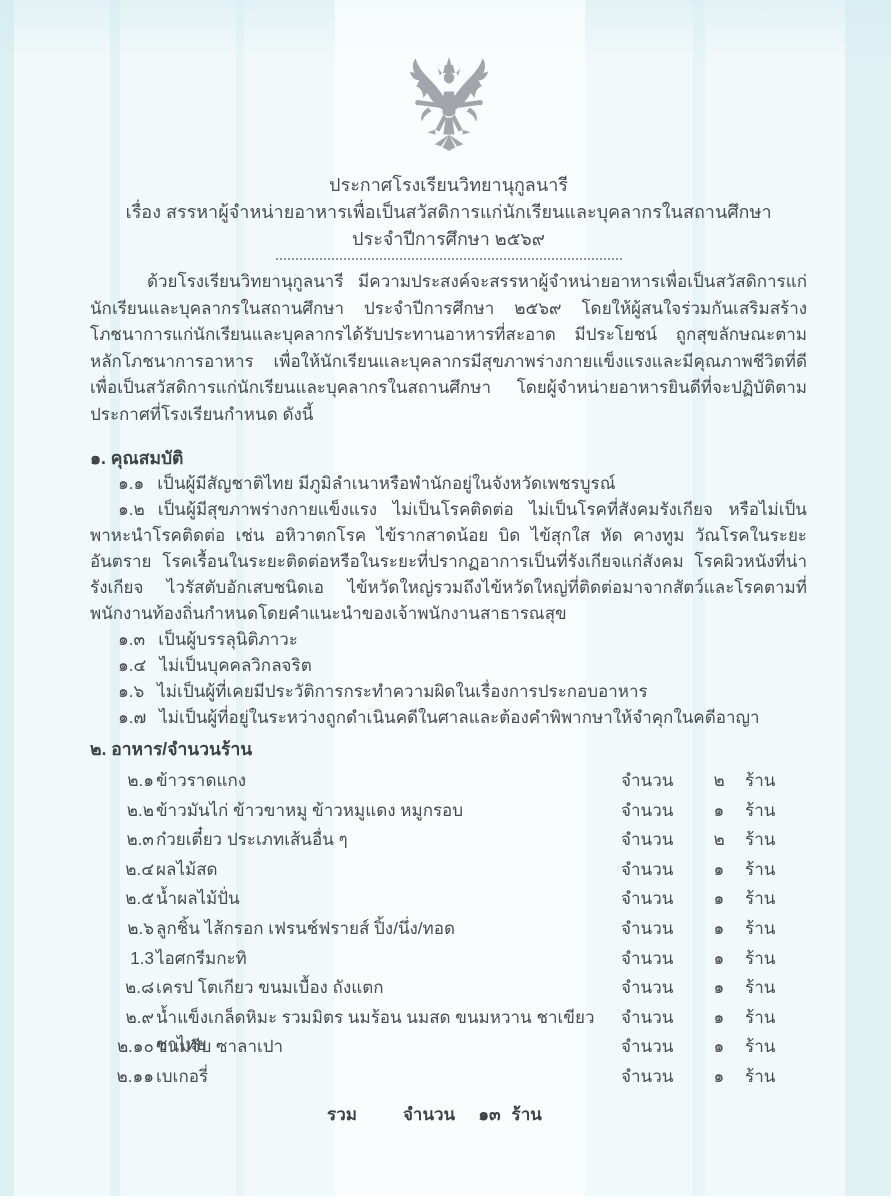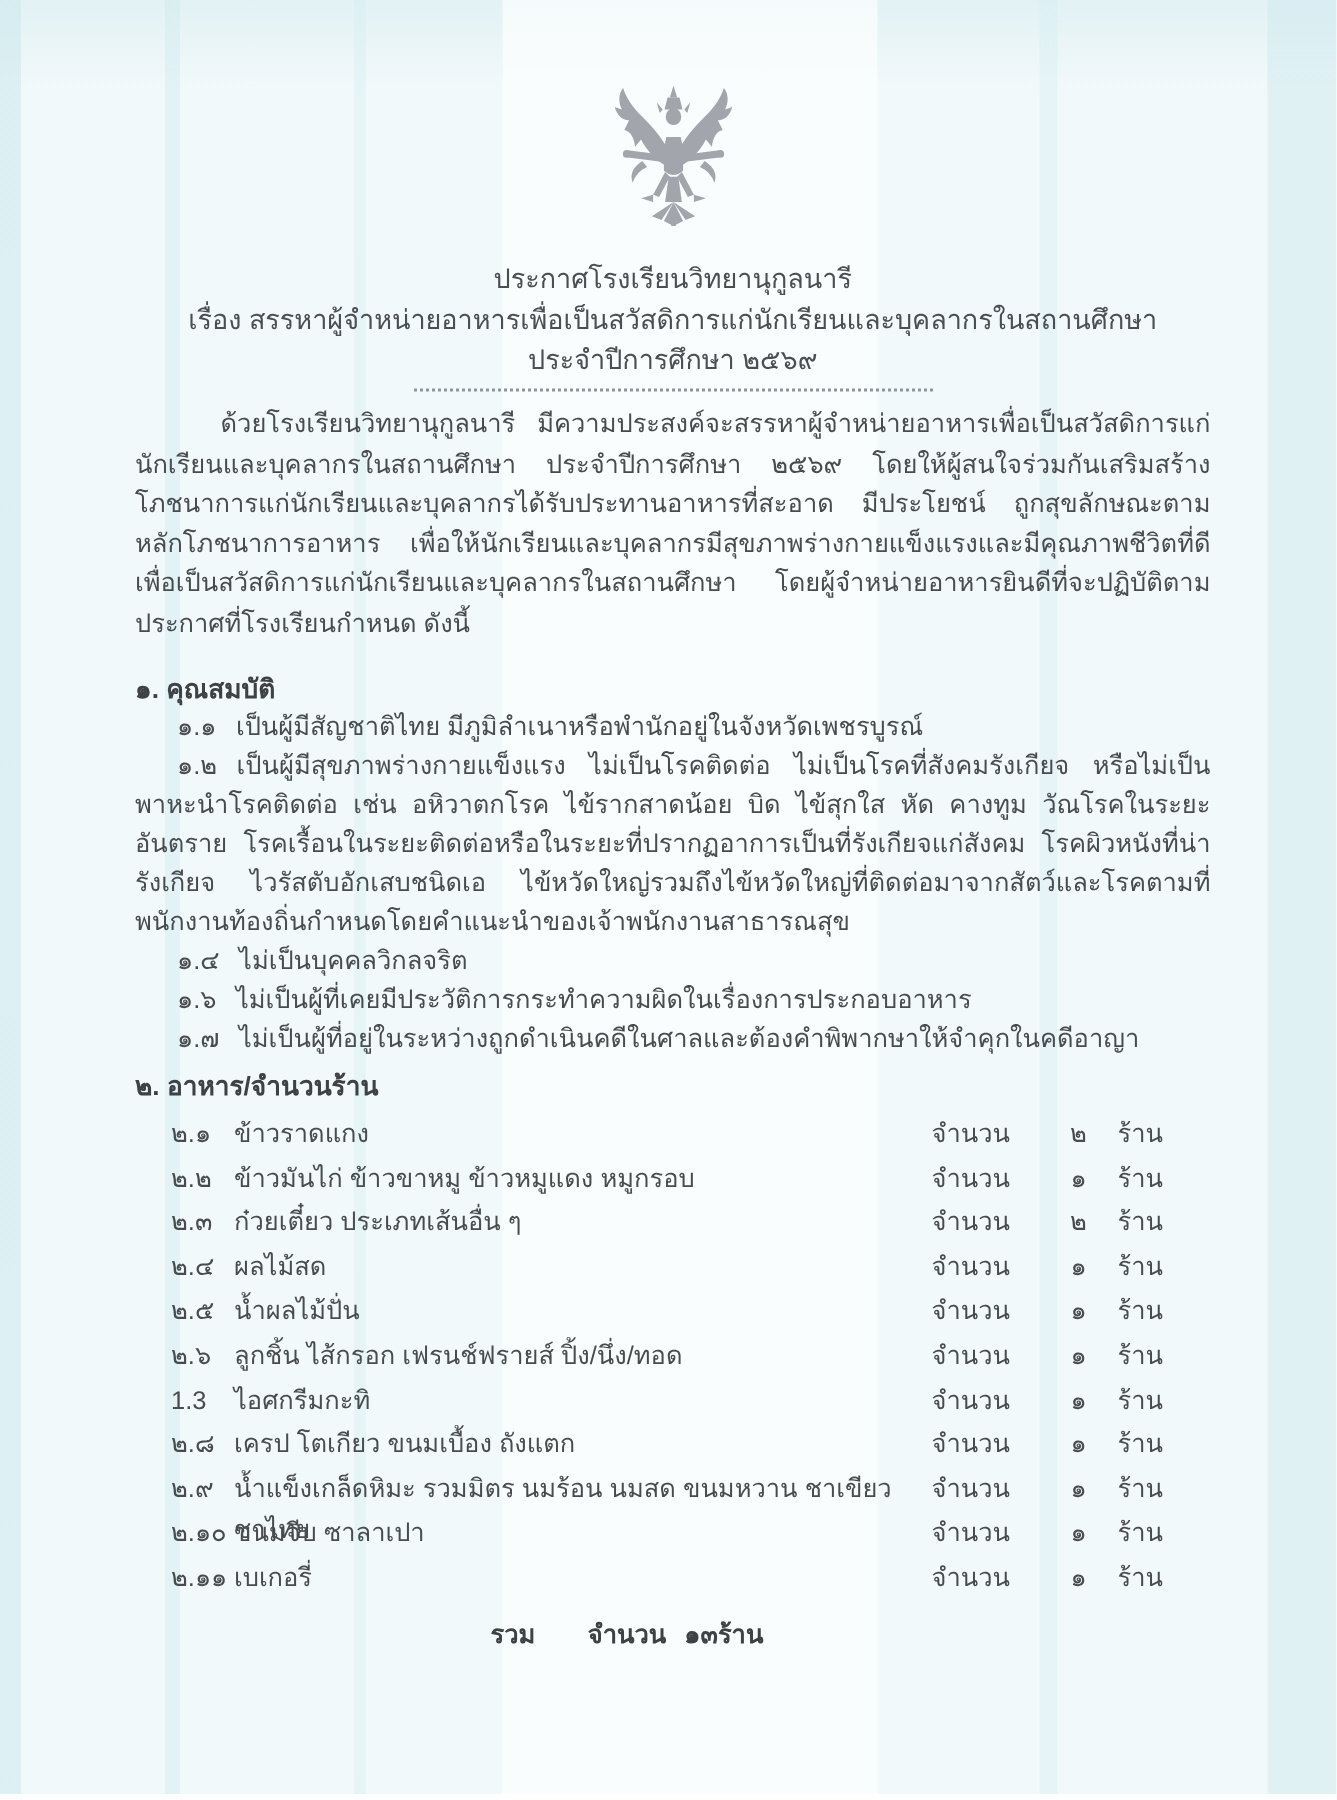--- a/index.html
+++ b/index.html
@@ -49,29 +49,30 @@
   .intro{
     margin-top:9px;font-size:17px;line-height:26.5px;
     text-align:justify;text-indent:57px;
   }
   .sec-heading{font-size:17.5px;font-weight:bold;color:#3f4245;line-height:26px;margin-top:5px;}
   .qlist{font-size:17px;line-height:26px;}
   .qitem{text-indent:28px;text-align:justify;}
   .qitem .no{margin-right:13px;}
   .shoplist{margin-top:4px;font-size:17px;}
   .shoprow{display:flex;align-items:baseline;height:29.6px;padding-left:24px;}
-  .shoprow .no{min-width:40px;margin-right:2px;}
+  .shoprow .no{min-width:40px;margin-right:2px;text-align:right;}
   .shoprow .txt{flex:1;padding-right:8px;}
   .shoprow .qty{width:186px;display:flex;}
   .shoprow .qty .ql{width:72px;}
   .shoprow .qty .num{width:52px;text-align:center;}
   .total-row{
     display:flex;align-items:baseline;margin-top:8px;
     font-size:17px;font-weight:bold;color:#3f4245;
     padding-left:237px;
+    gap:11px;
   }
   .total-row .tl{margin-right:35px;}
   .total-row .ql{margin-right:12px;}
   .total-row .num{}
 </style>
 </head>
 <body>
 
 <div class="page">
   <div class="content">
@@ -130,20 +131,23 @@
     <div class="sec-heading">๑. คุณสมบัติ</div>
     <div class="qlist">
   <div class="qitem">
     <span class="no">๑.๑</span><span class="txt">เป็นผู้มีสัญชาติไทย มีภูมิลำเนาหรือพำนักอยู่ในจังหวัดเพชรบูรณ์</span>
   </div>
 
   <div class="qitem">
     <span class="no">๑.๒</span><span class="txt">เป็นผู้มีสุขภาพร่างกายแข็งแรง ไม่เป็นโรคติดต่อ ไม่เป็นโรคที่สังคมรังเกียจ หรือไม่เป็นพาหะนำโรคติดต่อ เช่น อหิวาตกโรค ไข้รากสาดน้อย บิด ไข้สุกใส หัด คางทูม วัณโรคในระยะอันตราย โรคเรื้อนในระยะติดต่อหรือในระยะที่ปรากฏอาการเป็นที่รังเกียจแก่สังคม โรคผิวหนังที่น่ารังเกียจ ไวรัสตับอักเสบชนิดเอ ไข้หวัดใหญ่รวมถึงไข้หวัดใหญ่ที่ติดต่อมาจากสัตว์และโรคตามที่พนักงานท้องถิ่นกำหนดโดยคำแนะนำของเจ้าพนักงานสาธารณสุข</span>
   </div>
 
+  <div class="qitem">
+    <span class="no">๑.๓</span><span class="txt">เป็นผู้บรรลุนิติภาวะ</span>
+  </div>
 
   <div class="qitem">
     <span class="no">๑.๔</span><span class="txt">ไม่เป็นบุคคลวิกลจริต</span>
   </div>
 
 
   <div class="qitem">
     <span class="no">๑.๖</span><span class="txt">ไม่เป็นผู้ที่เคยมีประวัติการกระทำความผิดในเรื่องการประกอบอาหาร</span>
   </div>
 

